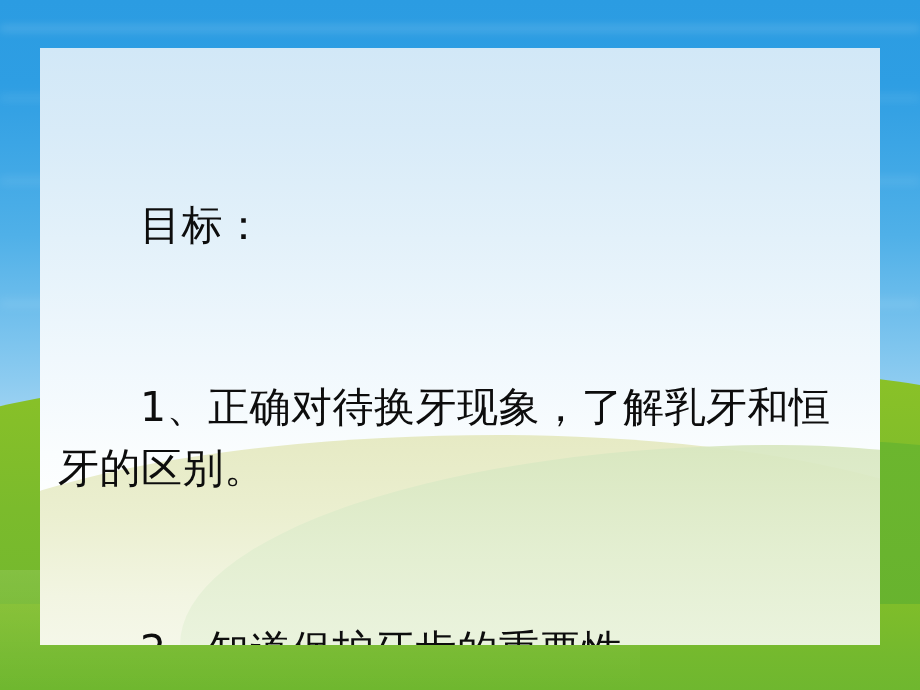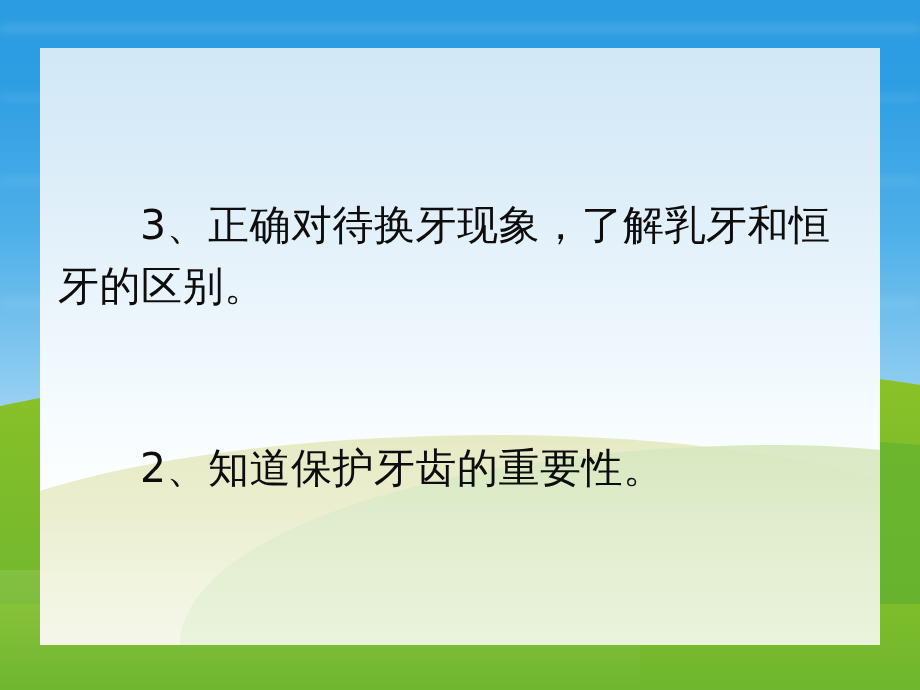--- a/index.html
+++ b/index.html
@@ -105,18 +105,19 @@
   <div class="outer-hill-back"></div>
   <div class="outer-hill-front"></div>
   <div class="outer-hill-strip"></div>
   <div class="outer-hill-shade"></div>
 
   <div id="panel">
     <div class="panel-hill-yellow"></div>
     <div class="panel-hill-green"></div>
 
     <div id="text-body">
-      <span class="line para-indent">3、正确对待换牙现象，了解乳牙和恒牙的区别。</span>
+      <span class="line para-indent">目标：</span>
+      <span class="line para-indent">1、正确对待换牙现象，了解乳牙和恒牙的区别。</span>
       <span class="line para-indent">2、知道保护牙齿的重要性。</span>
     </div>
   </div>
 
 </div>
 
 </body></html>

